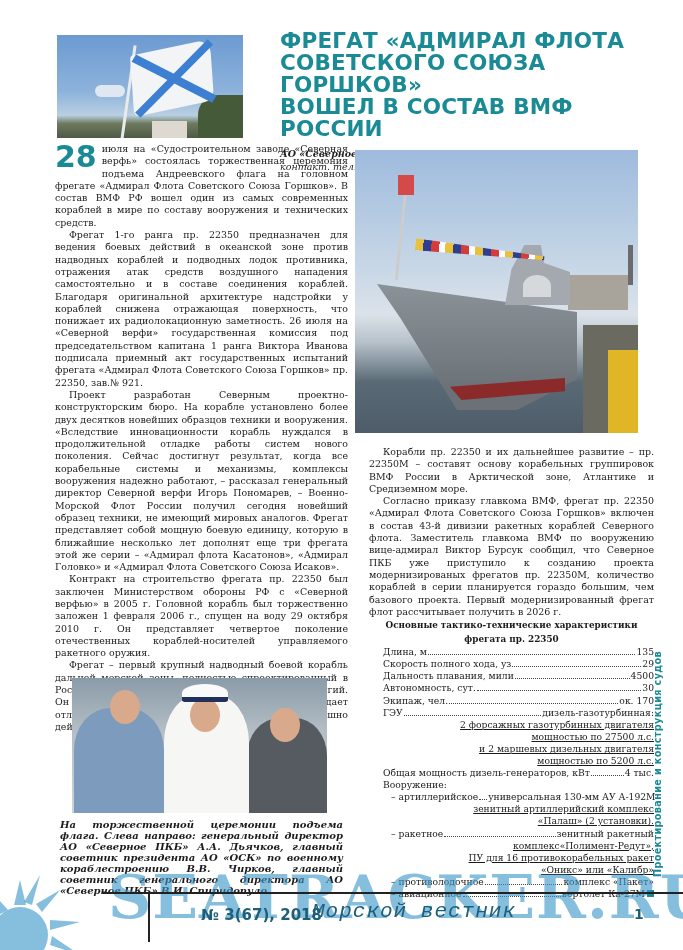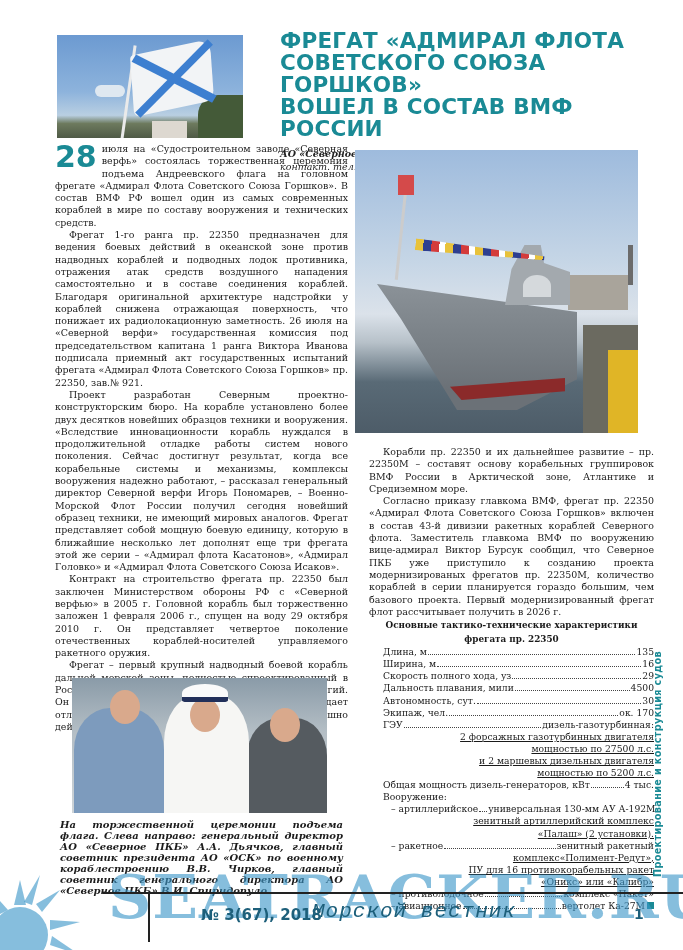--- a/index.html
+++ b/index.html
@@ -145,25 +145,20 @@
   <div>
     <div class="specs-title">Основные тактико-технические характеристики</div>
     <div class="specs-title">фрегата пр. 22350</div>
 
     <div class="spec-row">
         <span class="lbl">Длина, м</span>
         <span class="dots"></span>
         <span class="val">135</span>
       </div>
     <div class="spec-row">
-        <span class="lbl">Ширина, м</span>
-        <span class="dots"></span>
-        <span class="val">16</span>
-      </div>
-    <div class="spec-row">
         <span class="lbl">Скорость полного хода, уз</span>
         <span class="dots"></span>
         <span class="val">29</span>
       </div>
     <div class="spec-row">
         <span class="lbl">Дальность плавания, мили</span>
         <span class="dots"></span>
         <span class="val">4500</span>
       </div>
     <div class="spec-row">

